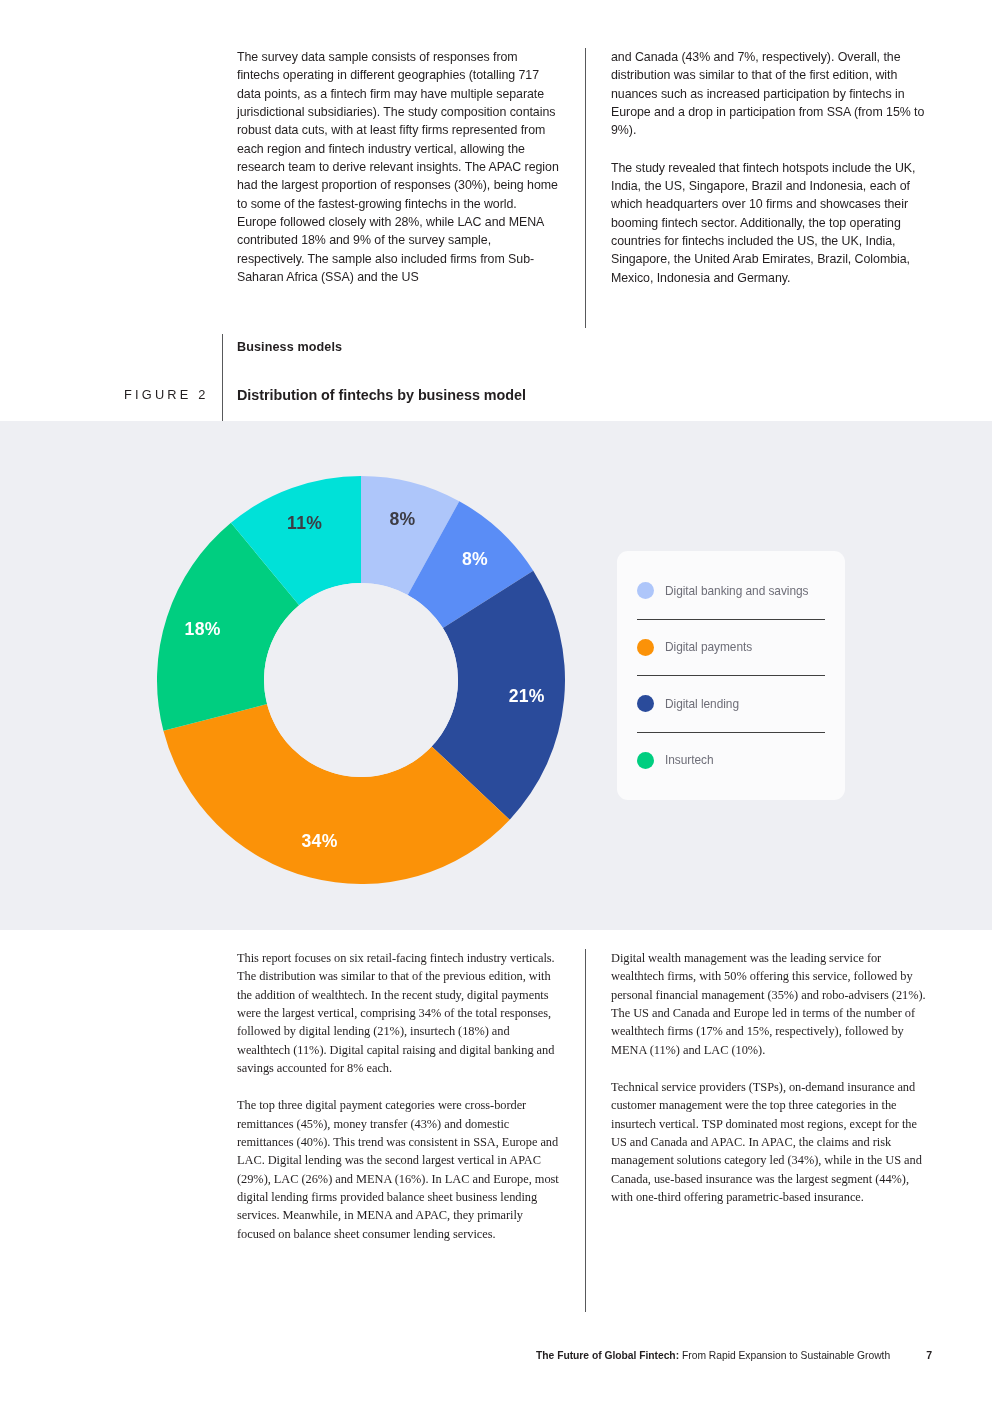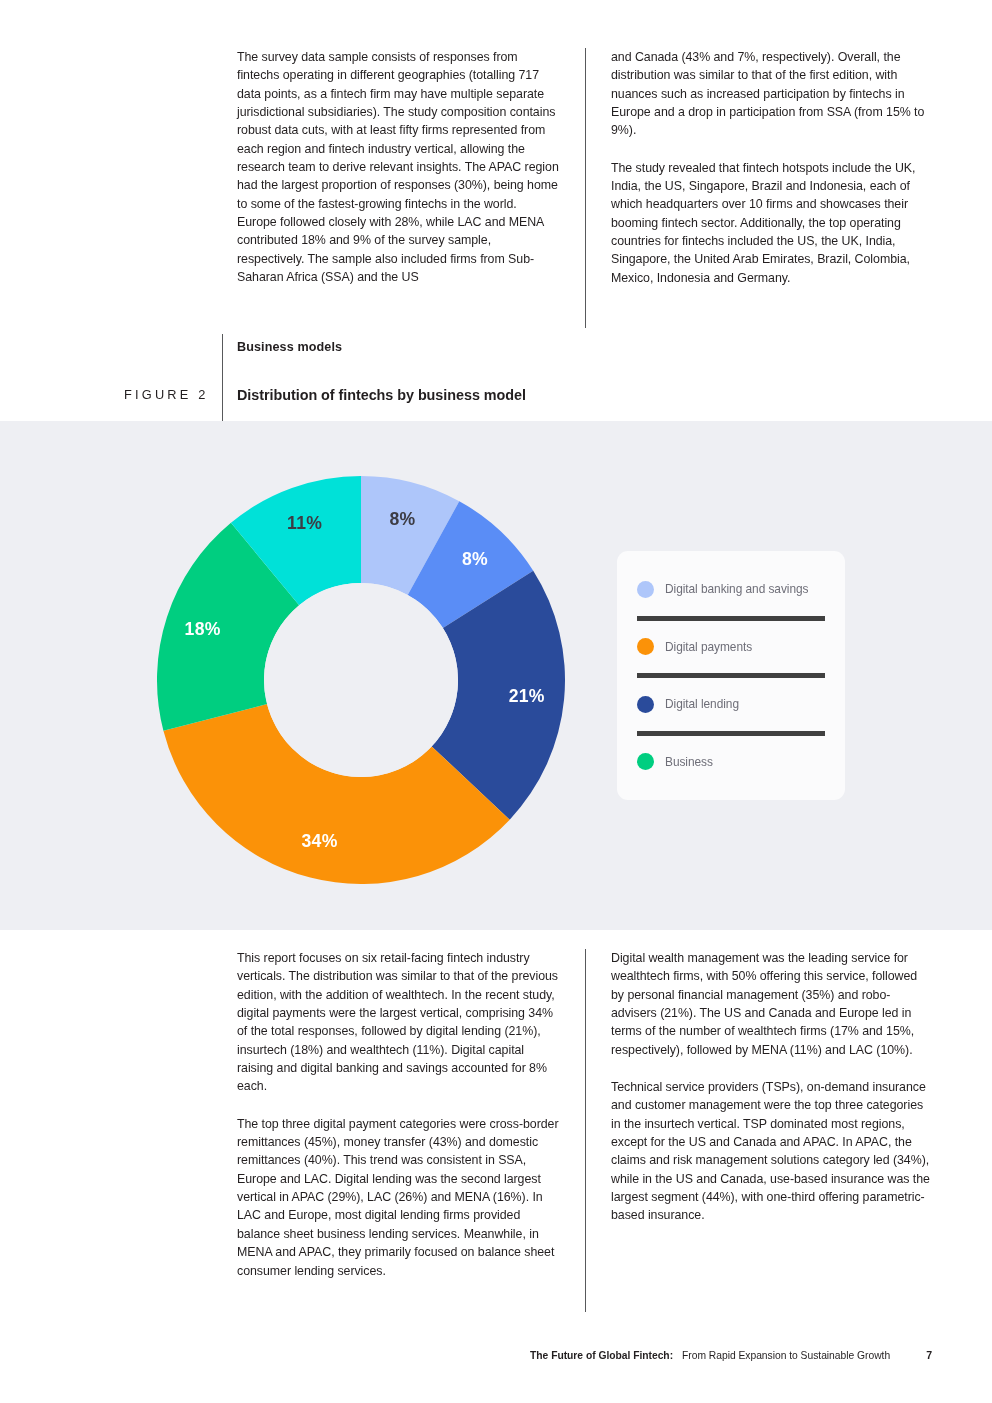--- a/index.html
+++ b/index.html
@@ -120,56 +120,56 @@
     background: #fbfbfc;
     border-radius: 11px;
     padding: 12px 20px 12px 20px;
     display: flex;
     flex-direction: column;
   }
   .legend-item {
     flex: 1 1 0;
     display: flex;
     align-items: center;
-    border-bottom: 5px solid #404040;
+    border-bottom: 1px solid #404040;
     min-height: 0;
   }
   .legend-item:last-child { border-bottom: none; }
   .legend-swatch {
     width: 17px;
     height: 17px;
     border-radius: 50%;
     flex: 0 0 auto;
     margin-right: 11px;
   }
   .legend-text {
     font-size: 11.9px;
     color: #6e6e78;
     letter-spacing: -0.05px;
     white-space: nowrap;
   }
 
   
-  #bottom-block { left: 237px; top: 949px; }
+  #bottom-block { left: 237px; top: 949px; font-family: Liberation Serif, serif; }
   #bottom-block .col-divider { left: 348px; height: 363px; }
 
   
   #footer {
     position: absolute;
     right: 60px;
     top: 1349px;
     display: flex;
     align-items: baseline;
     font-size: 10.3px;
     color: #231f20;
     letter-spacing: -0.02px;
     white-space: nowrap;
   }
   #footer-title-bold { font-weight: bold; }
-  #footer-title-rest { margin-left: 9px; text-align: right; }
+  #footer-title-rest { margin-left: 3px; text-align: right; }
   #footer-page {
     font-weight: bold;
     margin-left: 36px;
     font-size: 10.6px;
   }
 </style>
 </head>
 <body>
 
 <div class="text-block" id="top-block">
@@ -220,21 +220,21 @@
     <div class="legend-item">
       <span class="legend-swatch" style="background: rgb(251, 146, 8);"></span>
       <span class="legend-text">Digital payments</span>
     </div>
     <div class="legend-item">
       <span class="legend-swatch" style="background: rgb(42, 75, 155);"></span>
       <span class="legend-text">Digital lending</span>
     </div>
     <div class="legend-item">
       <span class="legend-swatch" style="background: rgb(0, 206, 128);"></span>
-      <span class="legend-text">Business</span>
+      <span class="legend-text">Insurtech</span>
     </div>
   </div>
 
 </div>
 
 <div class="text-block" id="bottom-block">
   <div class="col left">
     <p>This report focuses on six retail-facing fintech industry verticals. The distribution was similar to that of the previous edition, with the addition of wealthtech. In the recent study, digital payments were the largest vertical, comprising 34% of the total responses, followed by digital lending (21%), insurtech (18%) and wealthtech (11%). Digital capital raising and digital banking and savings accounted for 8% each.</p>
     <p>The top three digital payment categories were cross-border remittances (45%), money transfer (43%) and domestic remittances (40%). This trend was consistent in SSA, Europe and LAC. Digital lending was the second largest vertical in APAC (29%), LAC (26%) and MENA (16%). In LAC and Europe, most digital lending firms provided balance sheet business lending services. Meanwhile, in MENA and APAC, they primarily focused on balance sheet consumer lending services.</p>
   </div>

